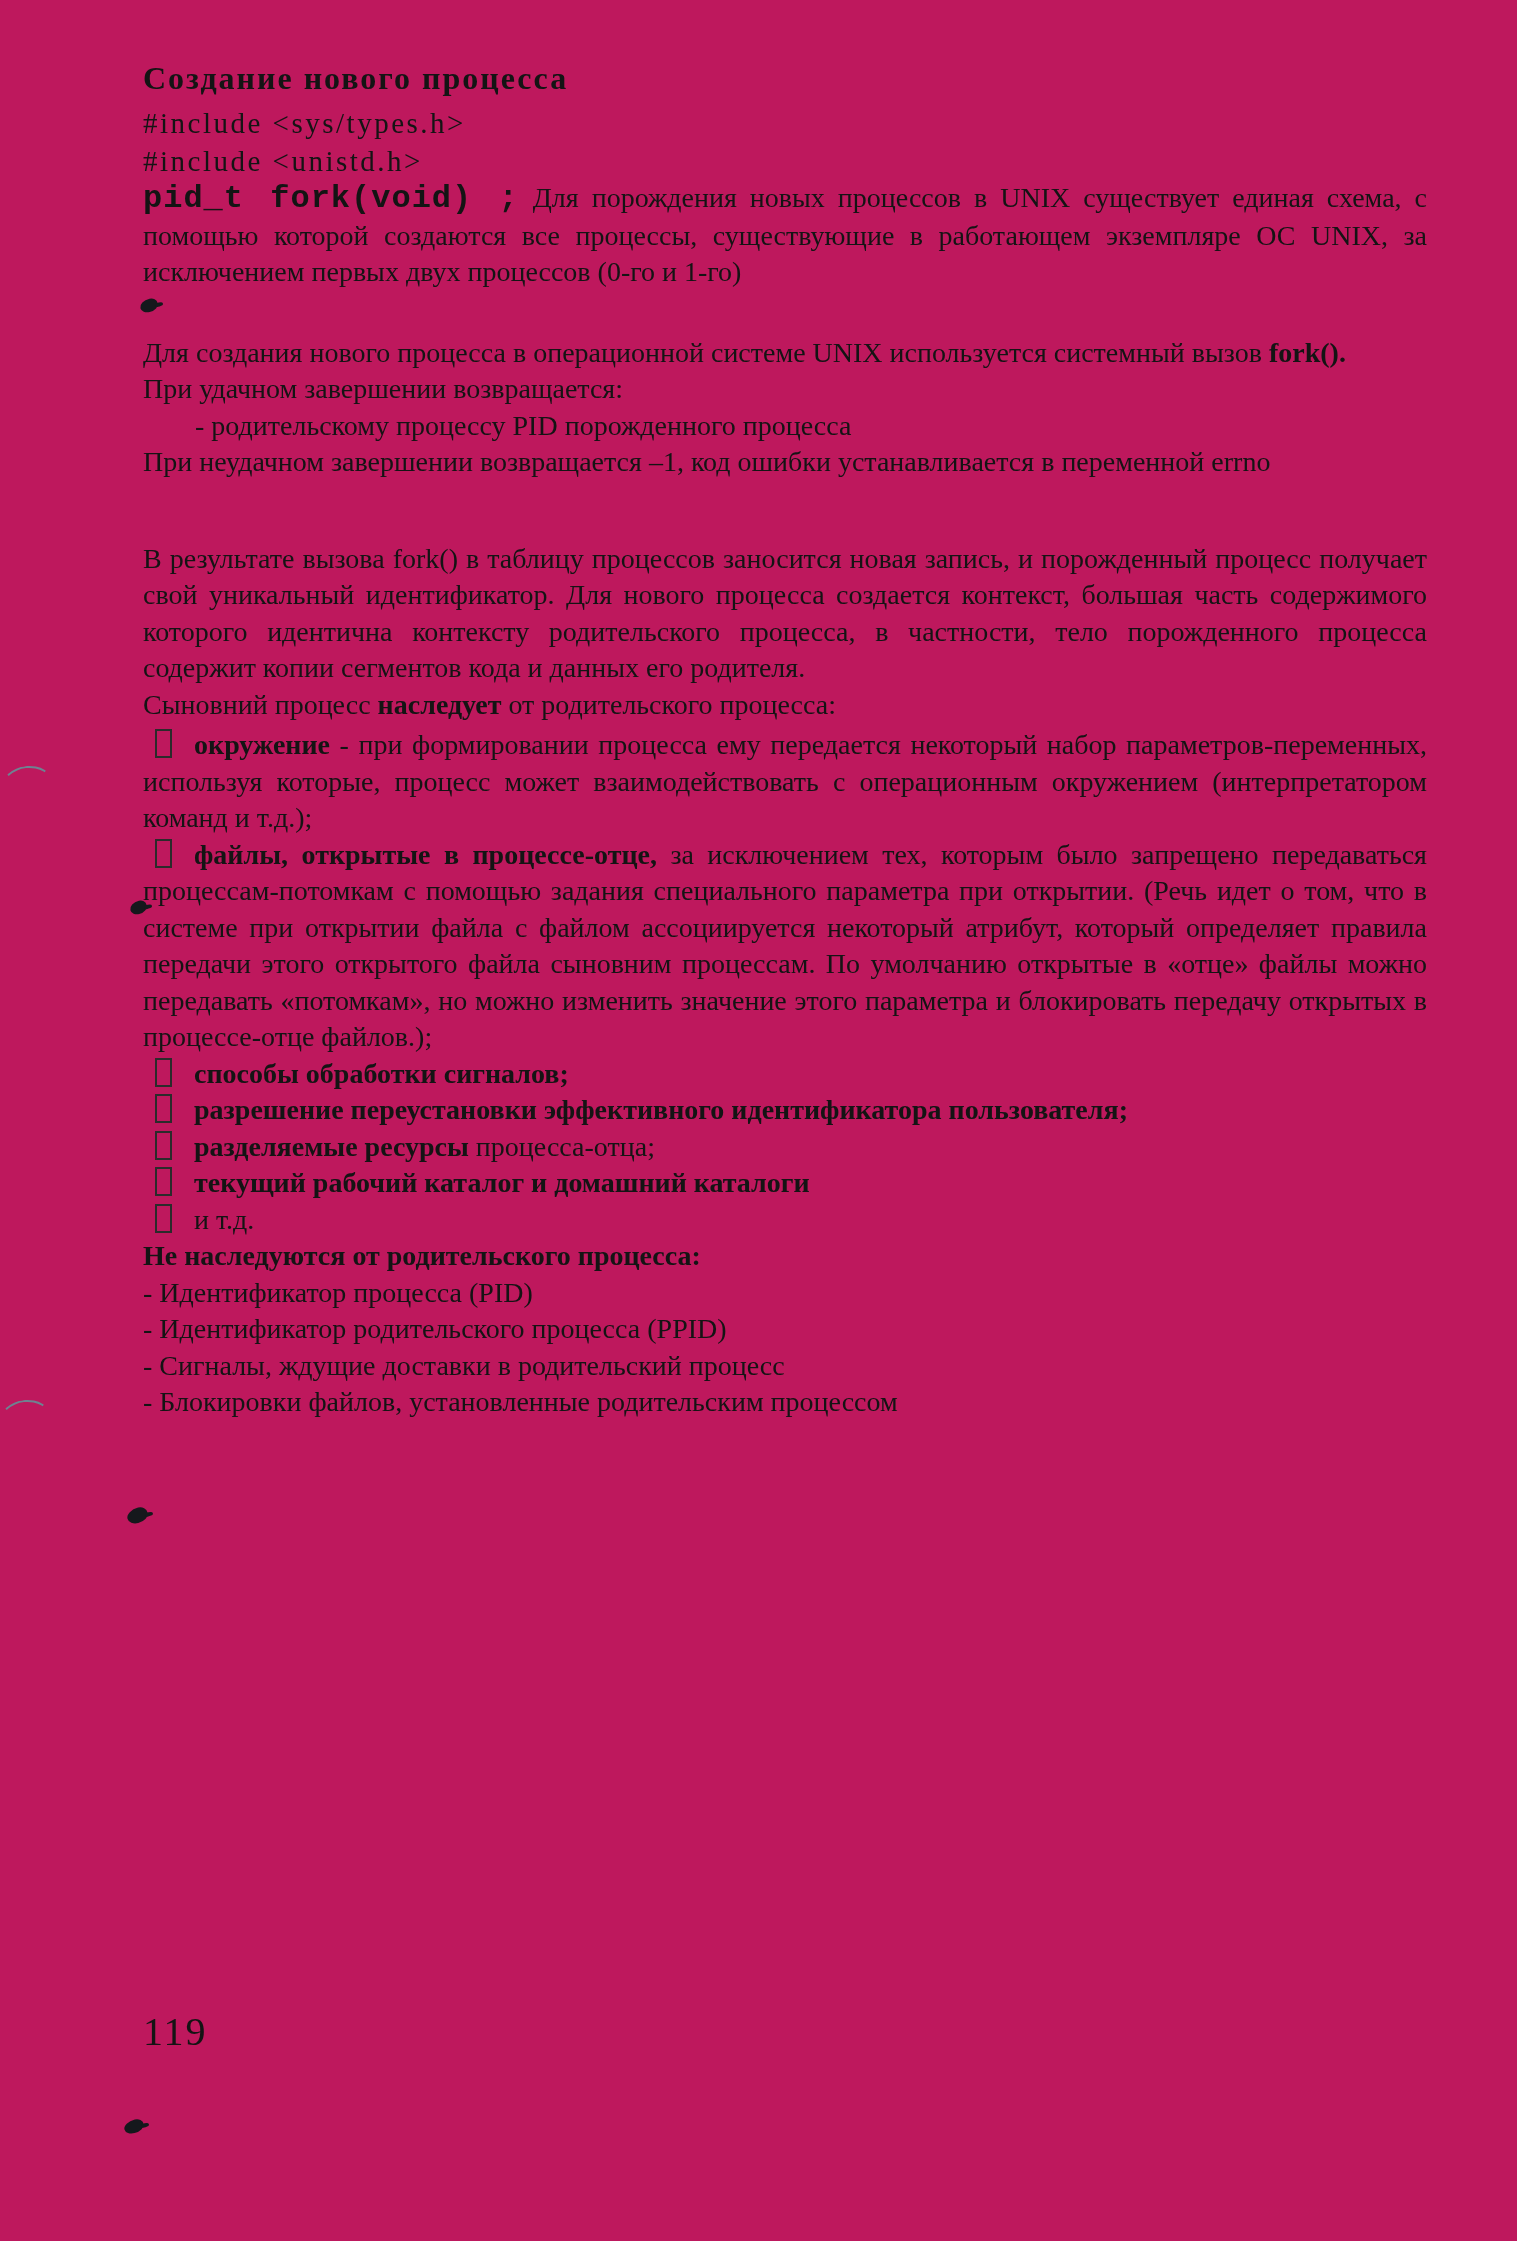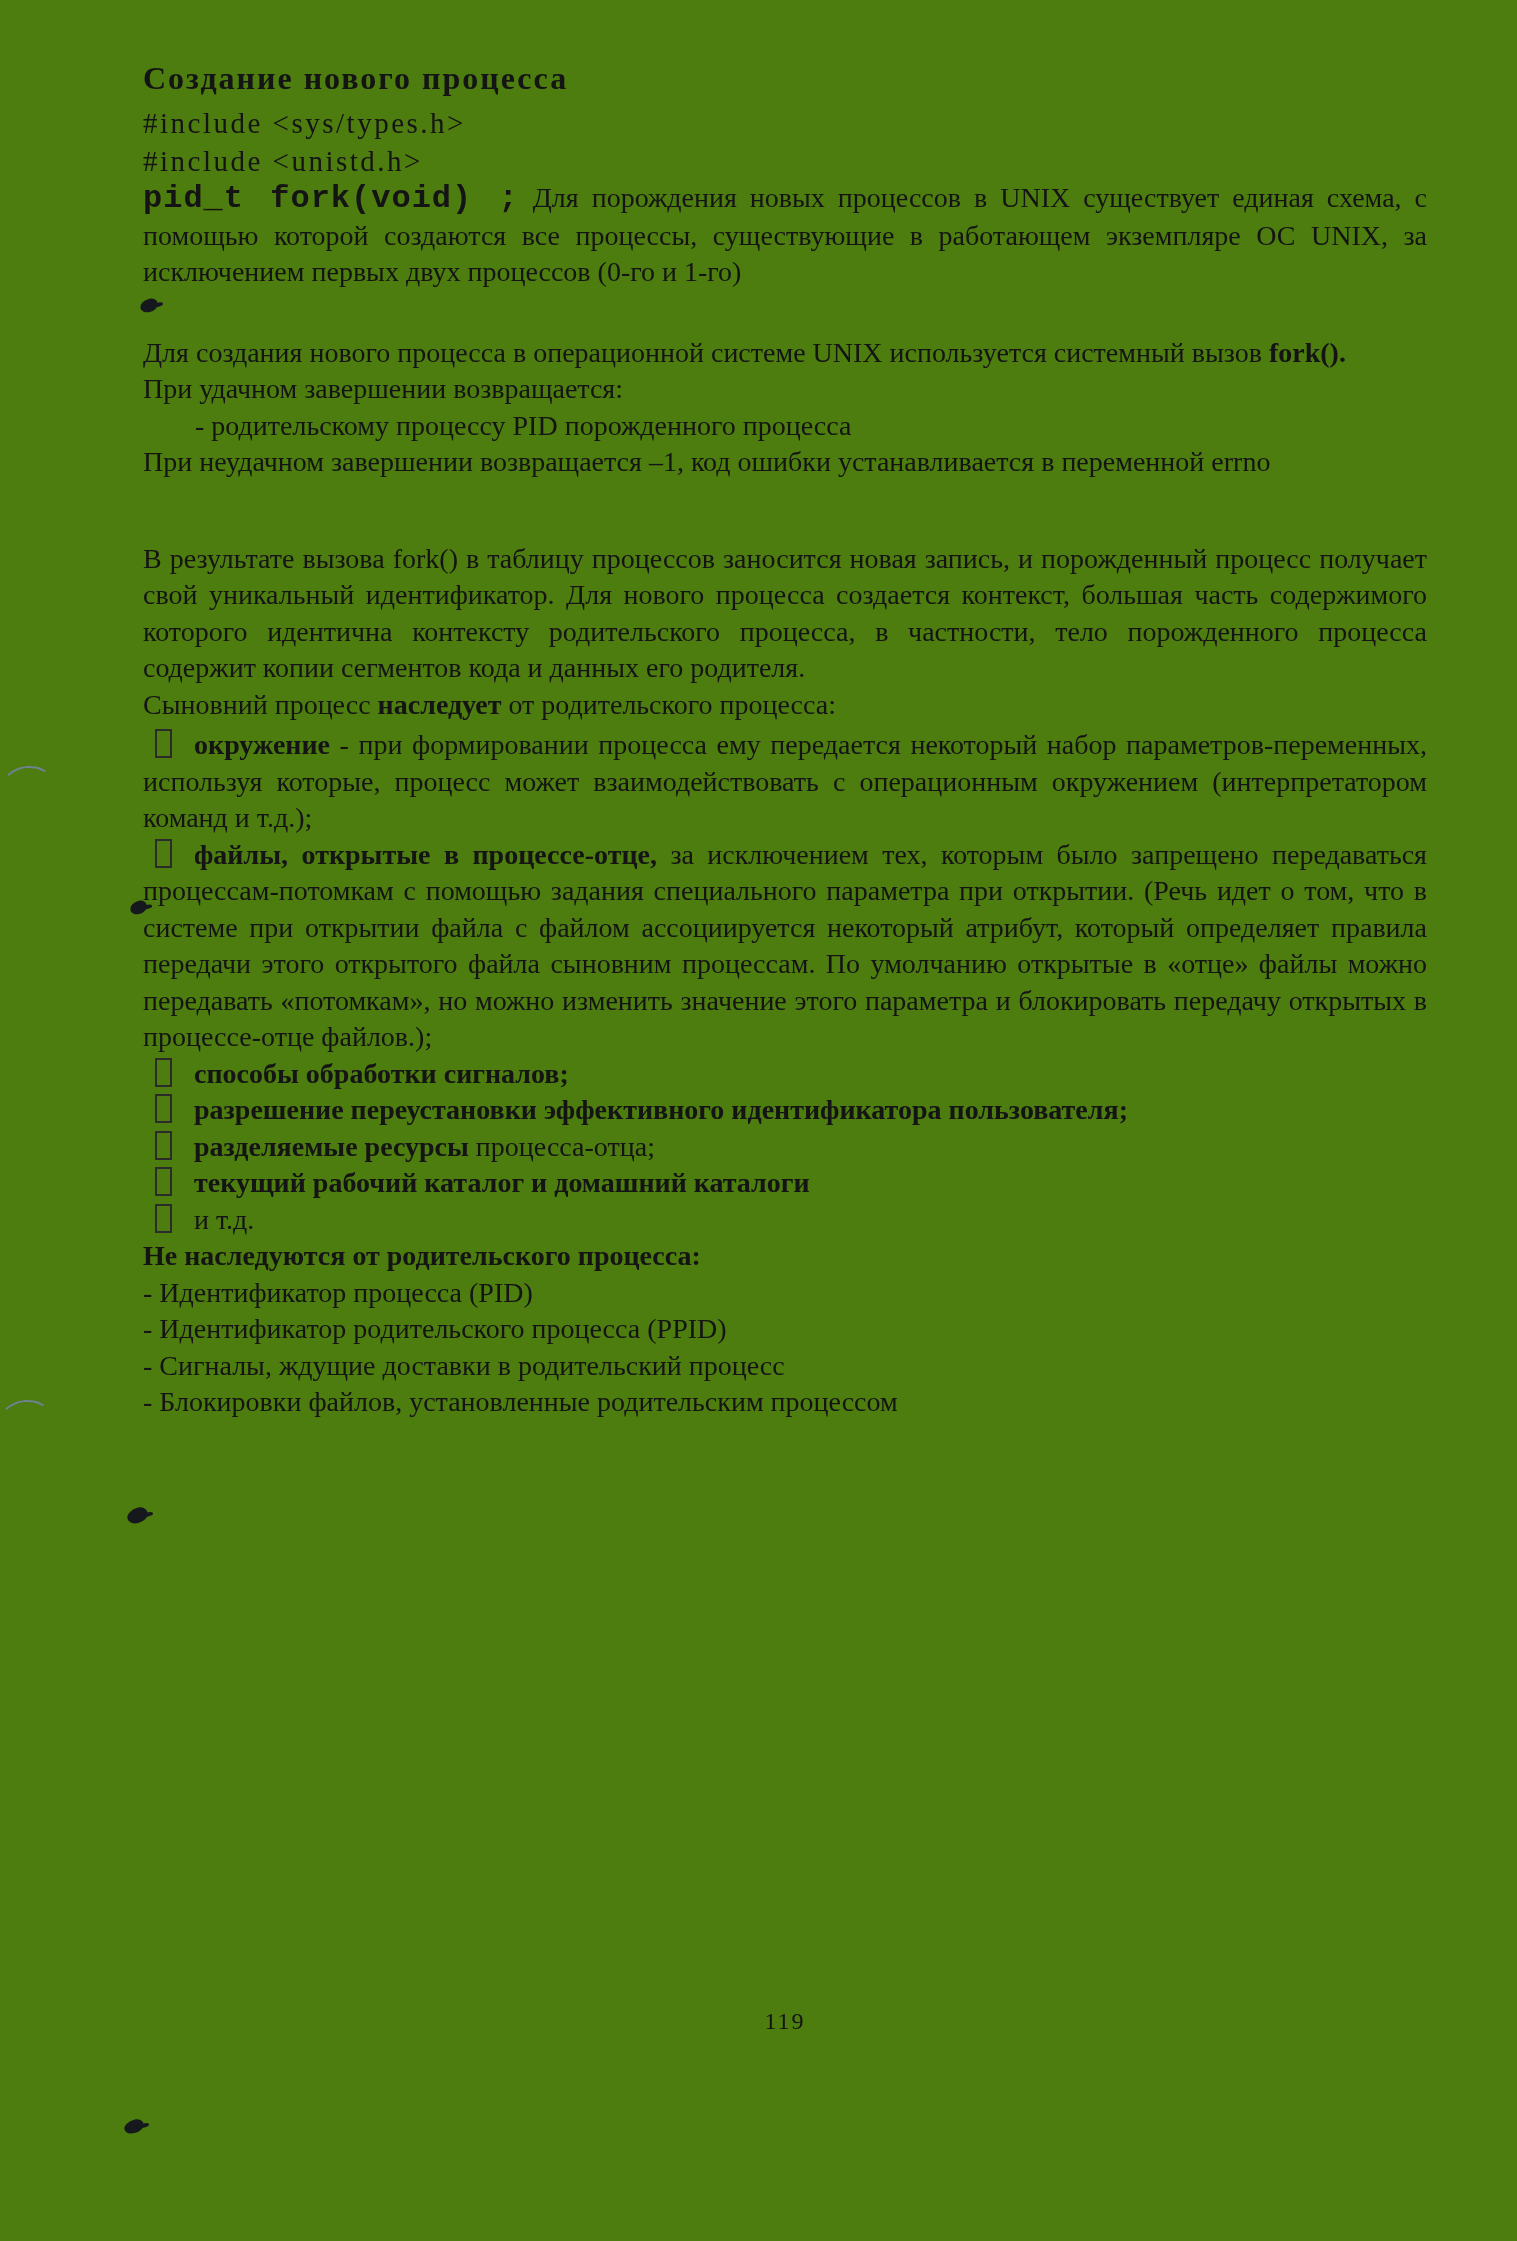--- a/index.html
+++ b/index.html
@@ -1,20 +1,20 @@
 <!DOCTYPE html>
 <html><head>
 <meta charset="utf-8">
 <style>
   html, body { margin: 0; padding: 0; background: #ffffff; }
   .page {
     position: relative;
     width: 1517px;
     height: 2241px;
-    background: #4d7c0f;
+    background: #be185d;
     color: #141414;
     font-family: "Liberation Serif", serif;
     overflow: hidden;
   }
   .content {
     position: absolute;
     left: 143px;
     top: 58px;
     width: 1284px;
   }
@@ -58,22 +58,21 @@
     margin-right: 22px;
     vertical-align: -4px;
     background: transparent;
   }
   .lead-line { margin-top: 4px; }
   .page-number {
     position: absolute;
     top: 2008px;
     left: 143px;
     width: 1284px;
-    text-align: center;
-    font-size: 24px;
+    font-size: 40px;
     letter-spacing: 2px;
   }
   
   .ink-blot {
     position: absolute;
     background: #15181c;
     border-radius: 62% 38% 55% 45% / 55% 48% 52% 45%;
     transform: rotate(-14deg);
   }
   .ink-blot::after {

